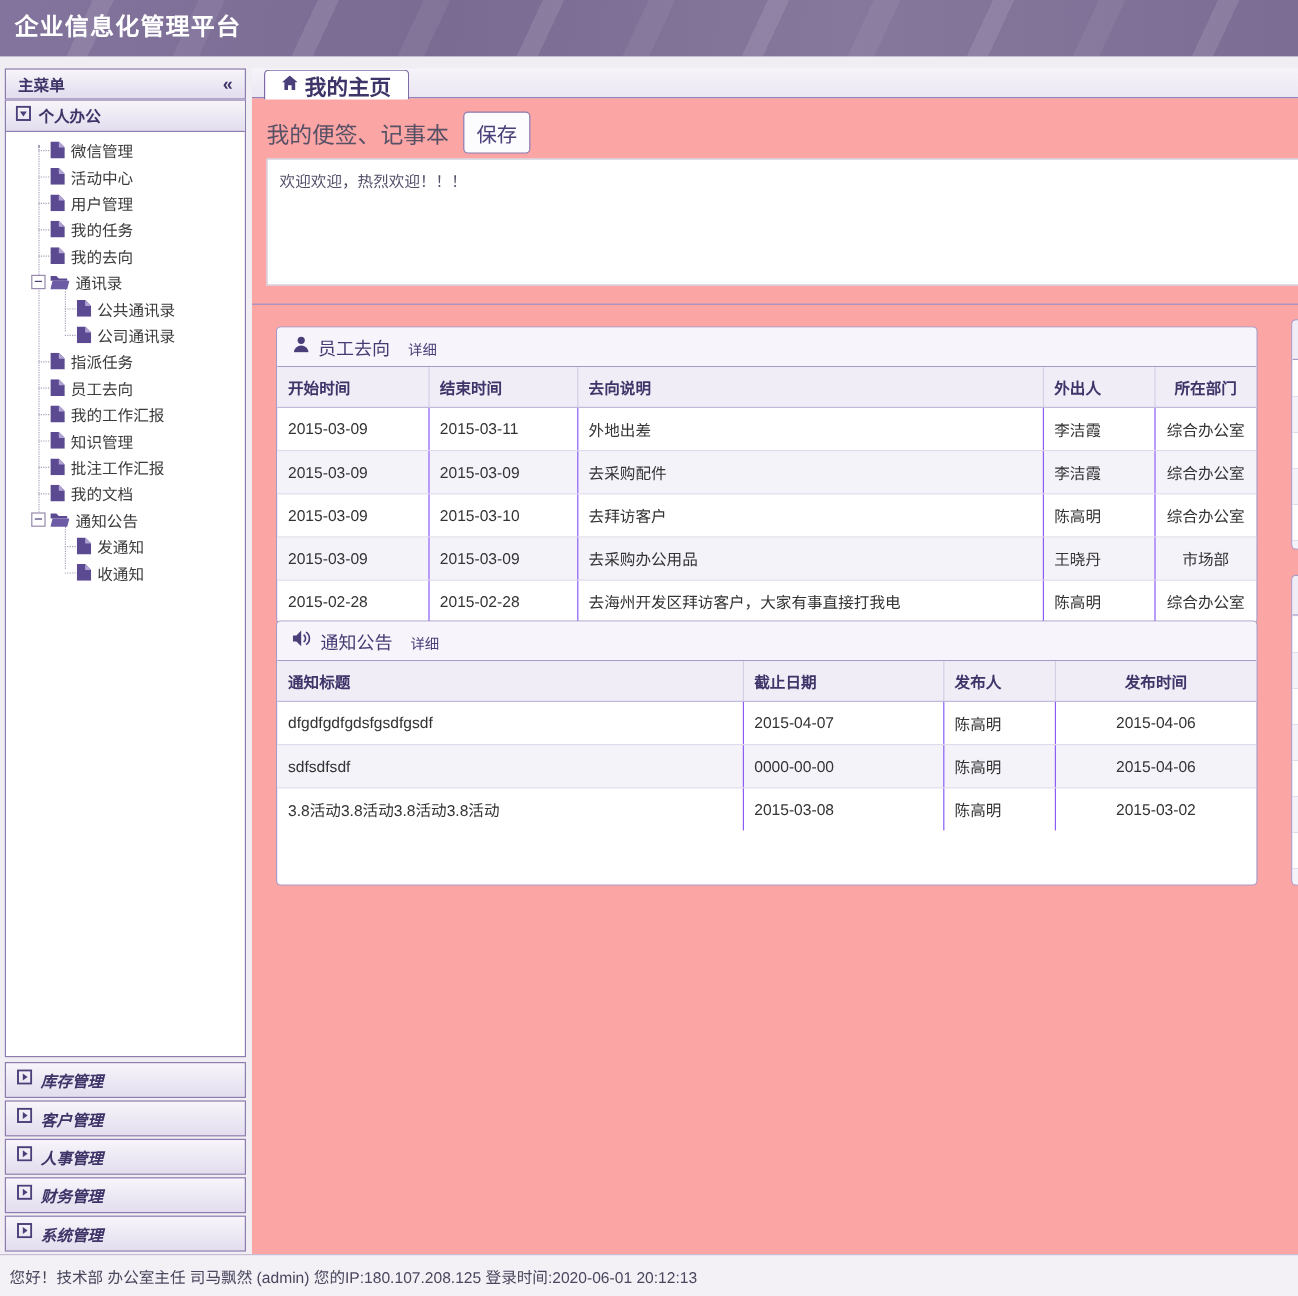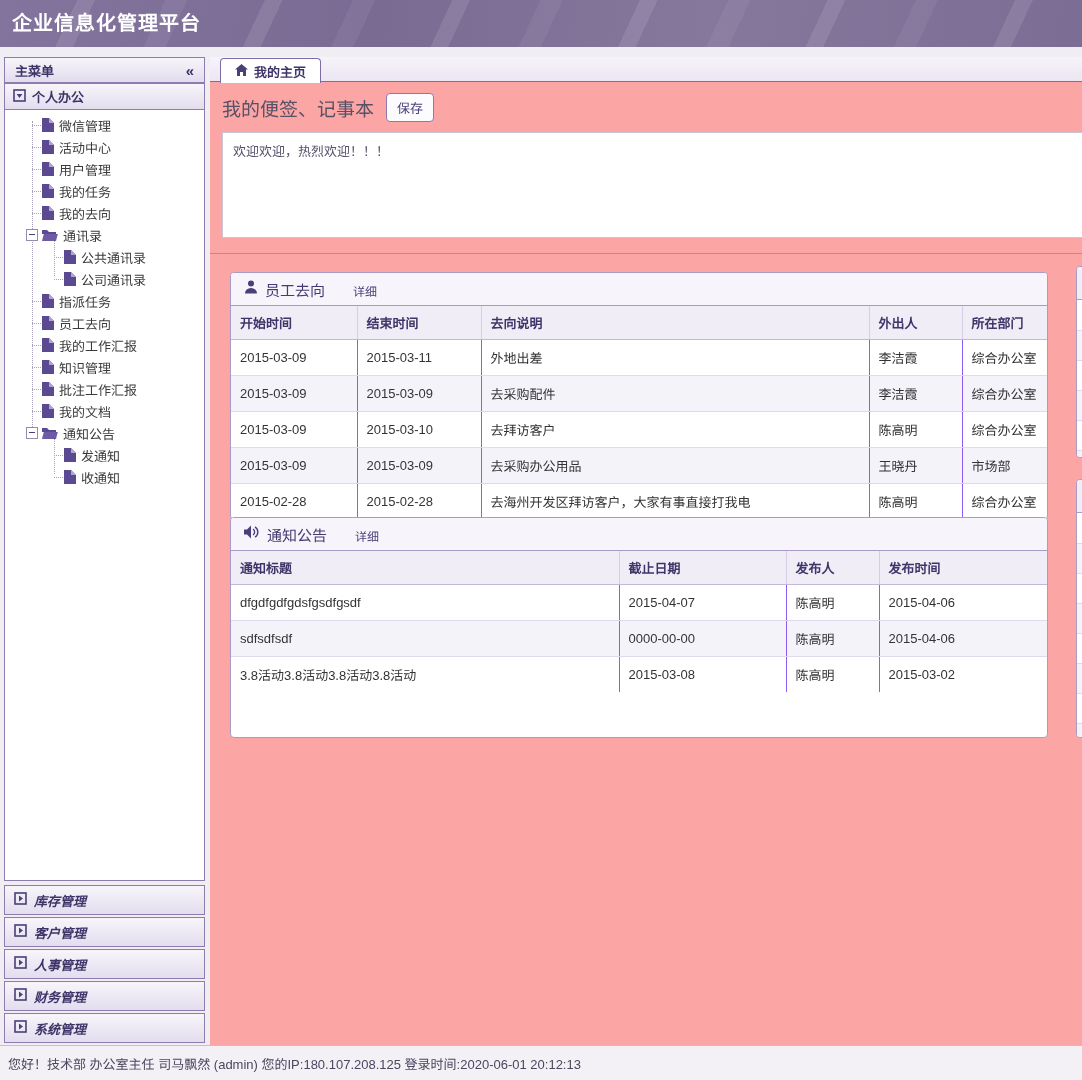--- a/index.html
+++ b/index.html
@@ -59,54 +59,54 @@
     display:flex; align-items:center; gap:7px; padding:0 9px; cursor:pointer; }
   .acc-item .lbl { font-size:13px; font-weight:bold; color:#3f3468;font-style:italic; }
 
   
   .tabbar { position:absolute; left:210px; top:57px; right:0; height:25px;
     background:linear-gradient(#f6f4fa,#ebe6f3); border-bottom:1px solid #7d6ca8; }
   .tab { position:absolute; left:10px; top:1px; height:25px; padding:0 14px;
     background:#ffffff; border:1px solid #7d6ca8; border-bottom:none;
     border-radius:4px 4px 0 0; display:flex; align-items:center; gap:6px;
     z-index:3; cursor:pointer; }
-  .tab .lbl { font-size:13px; font-weight:bold; color:#3f3468; }
+  .tab .lbl { font-size:18px; font-weight:bold; color:#3f3468; }
 
   .main { position:absolute; left:210px; top:82px; right:0; bottom:35px;
     background:#fca5a5; }
   .notes-row { position:absolute; left:12px; top:11px; display:flex;
     align-items:center; gap:12px; }
   .notes-row h2 { font-size:19px; font-weight:normal; color:#575166; }
-  .save-btn { font-size:13px; color:#4a3f78; background:#fcfbfe;
+  .save-btn { font-size:17px; color:#4a3f78; background:#fcfbfe;
     border:1px solid #8a7ab2; border-radius:4px; padding:4px 10px; cursor:pointer;
     font-family:inherit; }
   .notes-area { position:absolute; left:12px; top:50px; right:-2px; height:106px;
     border:1px solid #c9c4d4; padding:8px 10px; font-size:13px; color:#56516b;
     font-family:inherit; resize:none; outline:none; background:#fff; }
   .divider { position:absolute; left:0; right:0; top:171px;
     border-top:1px solid #9d8ec4; }
 
   .panel { position:absolute; left:20px; width:818px; background:#fff;
     border:1px solid #a89bc7; border-radius:4px; overflow:hidden; }
   .panel.staff { top:190px; }
   .panel.notice { top:435px; height:221px; }
   .panel-head { height:33px; background:#f7f5fb; border-bottom:1px solid #a89bc7;
     display:flex; align-items:center; gap:7px; padding:0 13px; }
   .panel-head .ttl { font-size:15px; color:#463b72; }
   .panel-head .detail { font-size:12px; color:#4a3f78; cursor:pointer;
-    text-decoration:none; margin-left:21px; margin-top:2px; }
+    text-decoration:none; margin-left:8px; margin-top:2px; }
 
   table.grid { width:100%; border-collapse:collapse; table-layout:fixed; }
   .grid th { background:#f1edf7; color:#3f3569; font-size:13px; font-weight:bold;
     text-align:left; padding:7px 9px; border-right:1px solid #d5cee4;
     border-bottom:1px solid #c3b8da; }
   .grid td { font-size:13px; color:#333333; padding:8px 9px;
     border-right:1px solid #8b5cf6; border-bottom:1px solid #e0dbec;
     overflow:hidden; white-space:nowrap; text-overflow:ellipsis; }
-  .grid th:last-child, .grid td:last-child { border-right:none; }
+  .grid th:last-child, .grid td:last-child { border-right:none;text-align:center; }
   .grid tbody tr:nth-child(even) { background:#f5f3fa; }
   .grid tbody tr:last-child td { border-bottom:none; }
 
   
   .sliver { position:absolute; width:40px; background:#fff;
     border:1px solid #a89bc7; border-radius:4px; overflow:hidden; }
   .sliver .sh { height:33px; background:#f1edf7; border-bottom:1px solid #a89bc7; }
   .sliver .sb { position:absolute; top:34px; left:0; right:0; bottom:0;
     background:repeating-linear-gradient(180deg,
       #ffffff 0 29px, #e0dbec 29px 30px, #f5f3fa 30px 59px, #e0dbec 59px 60px); }

